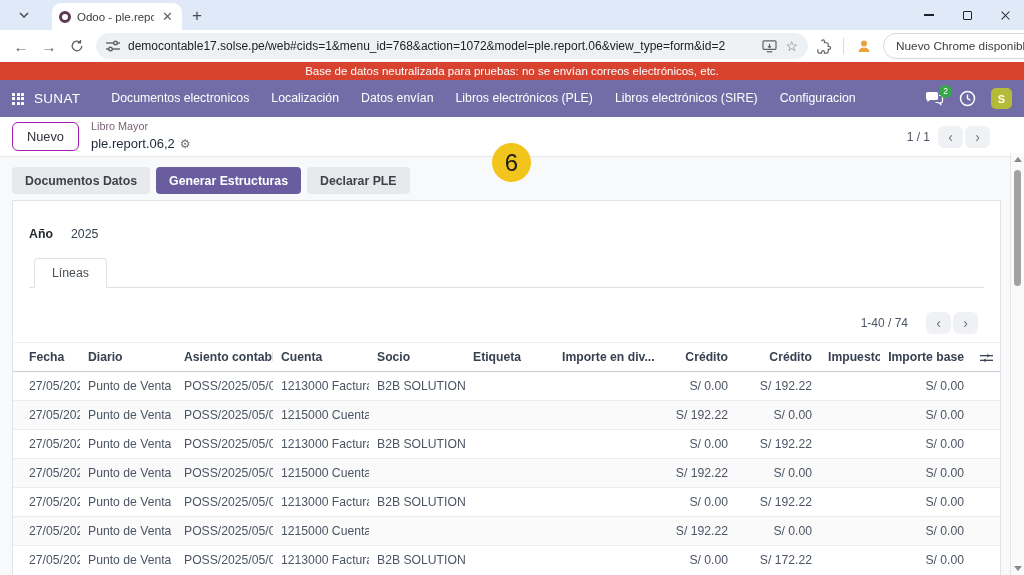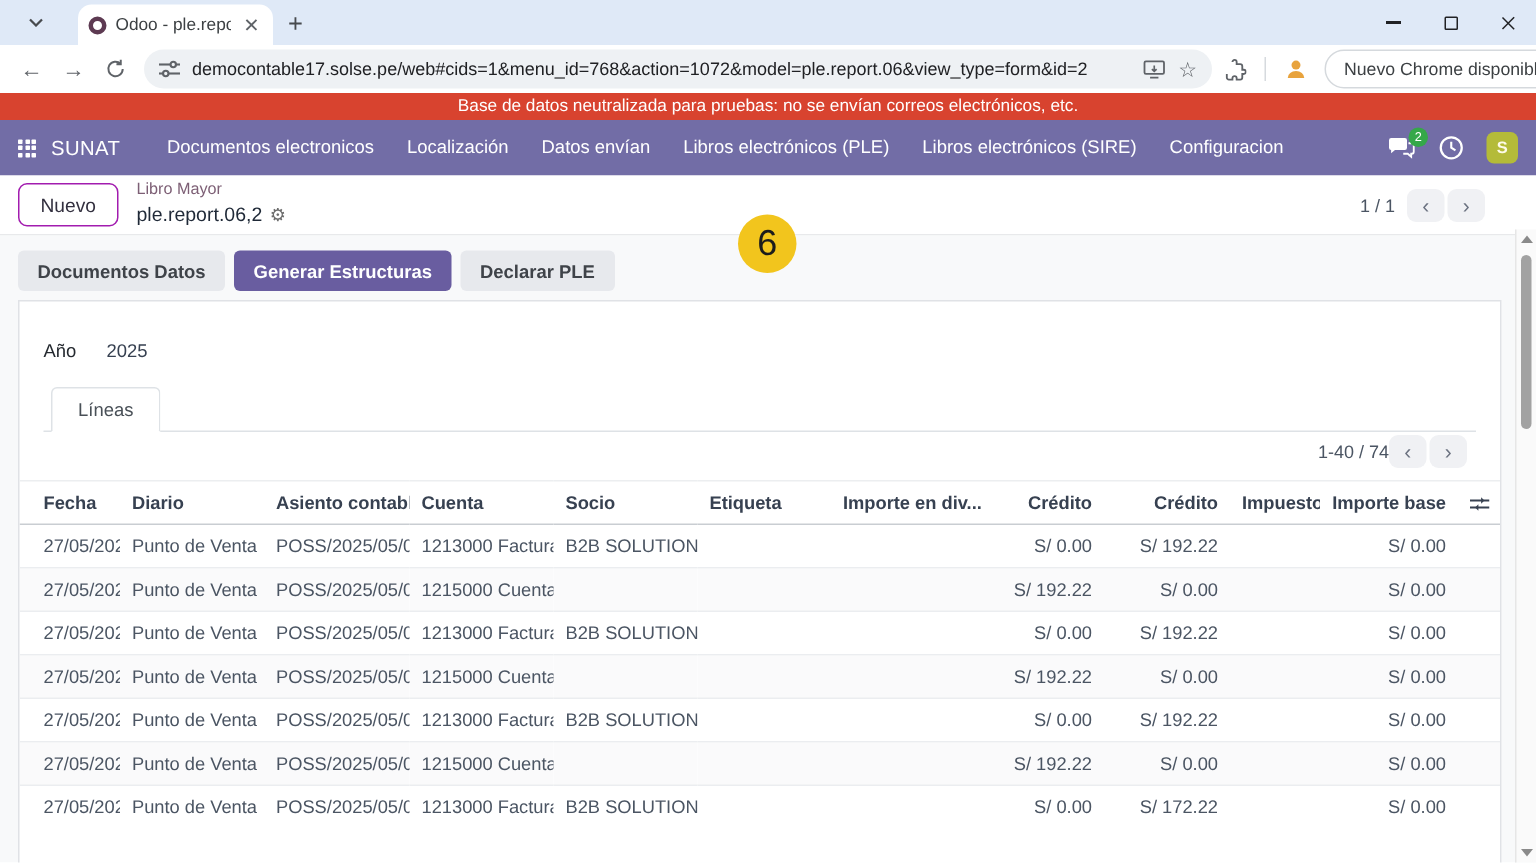--- a/index.html
+++ b/index.html
@@ -61,26 +61,26 @@
   
   .page-body{position:relative;height:418px;background:#f8f9fa}
   .action-row{position:absolute;left:12px;top:10px;display:flex;gap:6px}
   .btn{height:27px;padding:0 13px;border:none;border-radius:4px;font-size:12.3px;font-weight:600;cursor:pointer;font-family:inherit}
   .btn-sec{background:#e7e9ed;color:#3f4349}
   .btn-pri{background:#695da0;color:#fff}
 
   .sheet{position:absolute;left:12px;top:43px;width:989px;height:380px;background:#fff;border:1px solid #e0e2e6;padding:0 16px;overflow:hidden}
   .fields{padding-top:18px}
   .field-row{display:flex;align-items:center;height:29px}
-  .field-label{width:32px;font-size:12.3px;font-weight:normal;color:#24292f}
+  .field-label{width:32px;font-size:12.3px;font-weight:bold;color:#24292f}
   .field-value{margin-left:10px;font-size:12.3px;color:#374151;cursor:text}
   .notebook{margin-top:10px;border-bottom:1px solid #dee2e6}
   .nb-tab{display:inline-block;margin-left:5px;margin-bottom:-1px;padding:7px 17px;background:#fff;
     border:1px solid #dee2e6;border-bottom:1px solid #fff;border-radius:4px 4px 0 0;font-size:12.3px;color:#495057;cursor:pointer}
-  .list-pager{margin-top:0;height:26px;display:flex;justify-content:flex-end;align-items:center;gap:0;padding-right:6px}
+  .list-pager{margin-top:22px;height:26px;display:flex;justify-content:flex-end;align-items:center;gap:18px;padding-right:6px}
 
   table.o-list{margin:6px -16px 0;width:calc(100% + 32px);border-collapse:collapse;table-layout:fixed}
   .o-list th{height:29px;font-size:12.2px;font-weight:bold;color:#374151;padding:0 8px;background:#fff;
     border-top:1px solid #eceef0;border-bottom:1px solid #c9cdd2;white-space:nowrap;overflow:hidden;cursor:pointer}
   .o-list td{height:29px;font-size:12.2px;color:#4b5563;padding:0 8px;border-top:1px solid #ebedf0;
     white-space:nowrap;overflow:hidden;cursor:pointer}
   .o-list tr:first-child td{border-top:none}
   .o-list tbody tr:nth-child(even) td{background:#fafafb}
   .o-list th:first-child,.o-list td:first-child{padding-left:16px}
   .al-left{text-align:left}.al-right{text-align:right}

